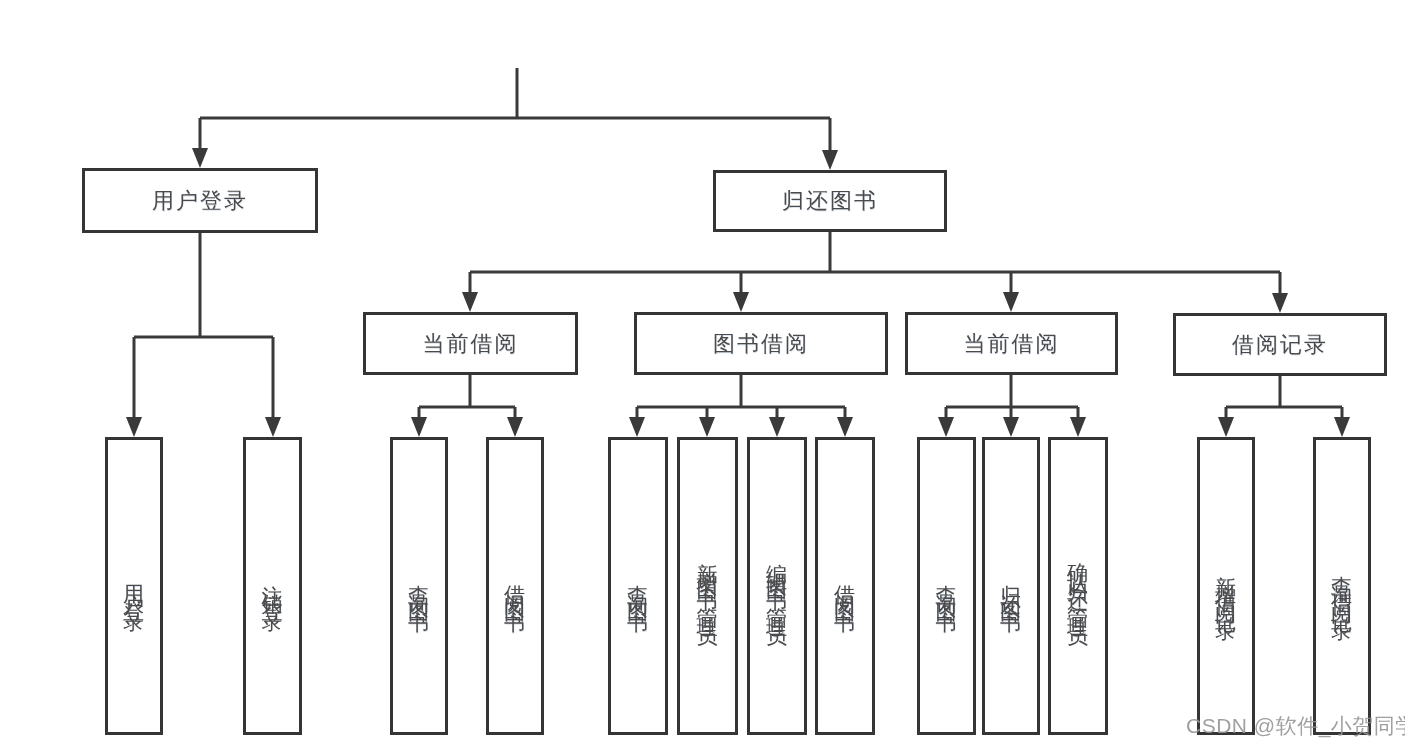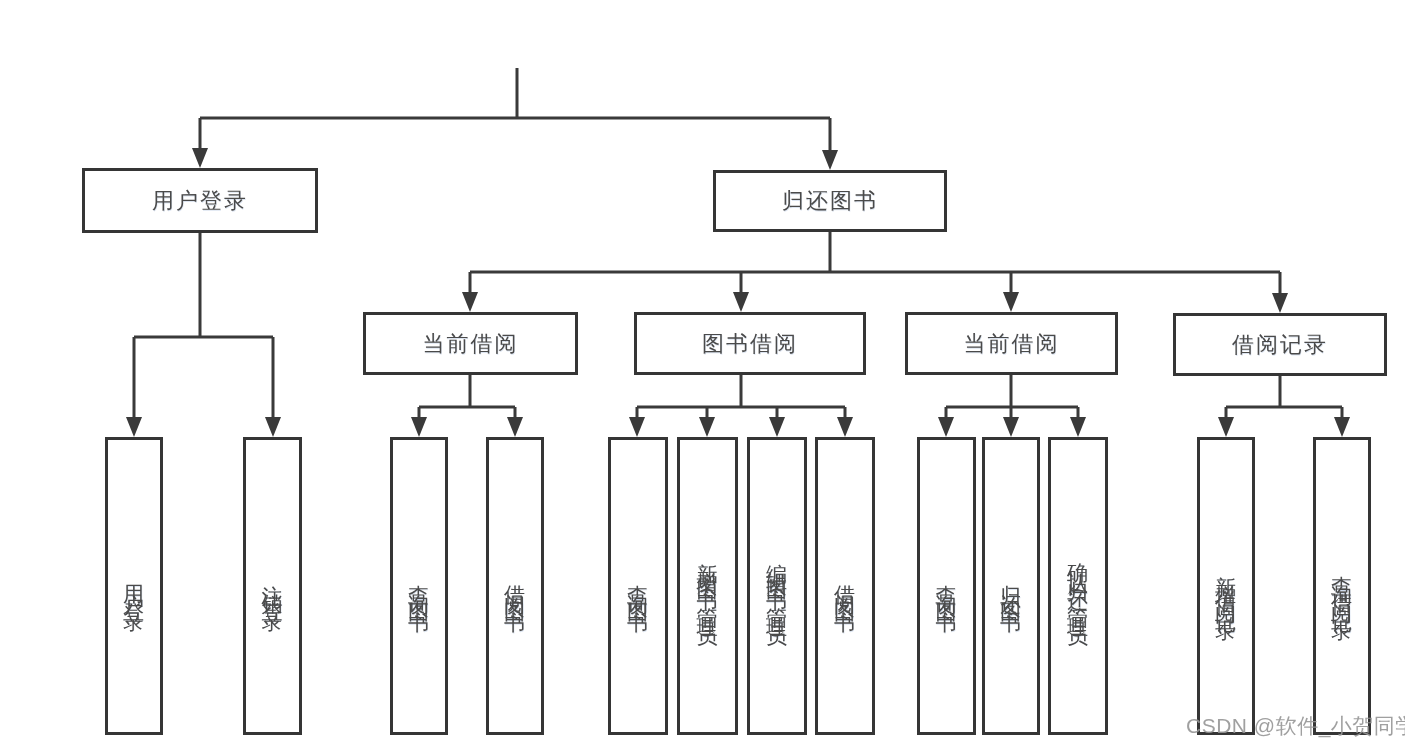--- a/index.html
+++ b/index.html
@@ -113,21 +113,21 @@
   <div class="node h" style="left:82px;top:168px;width:236px;height:65px">
     <span class="lbl">用户登录</span>
   </div>
   <div class="node h" style="left:713px;top:170px;width:234px;height:62px">
     <span class="lbl">归还图书</span>
   </div>
 
   <div class="node h" style="left:363px;top:312px;width:215px;height:63px">
     <span class="lbl">当前借阅</span>
   </div>
-  <div class="node h" style="left:634px;top:312px;width:232px;height:63px">
+  <div class="node h" style="left:634px;top:312px;width:254px;height:63px">
     <span class="lbl">图书借阅</span>
   </div>
   <div class="node h" style="left:905px;top:312px;width:213px;height:63px">
     <span class="lbl">当前借阅</span>
   </div>
   <div class="node h" style="left:1173px;top:313px;width:214px;height:63px">
     <span class="lbl">借阅记录</span>
   </div>
 
   <div class="node v" style="left:105px;top:437px;width:58px;height:298px">

